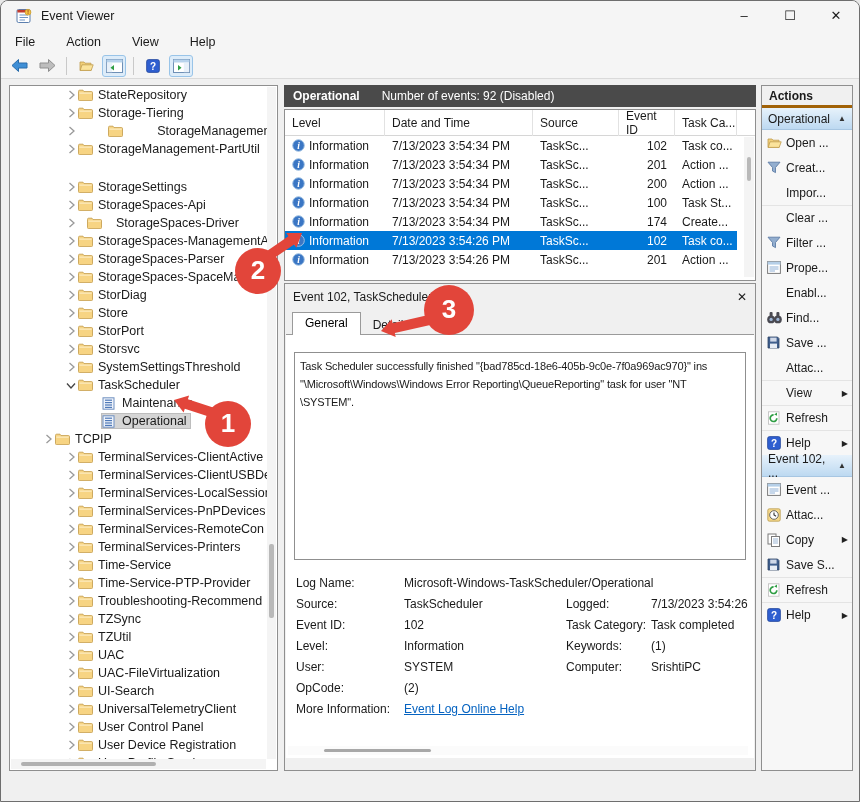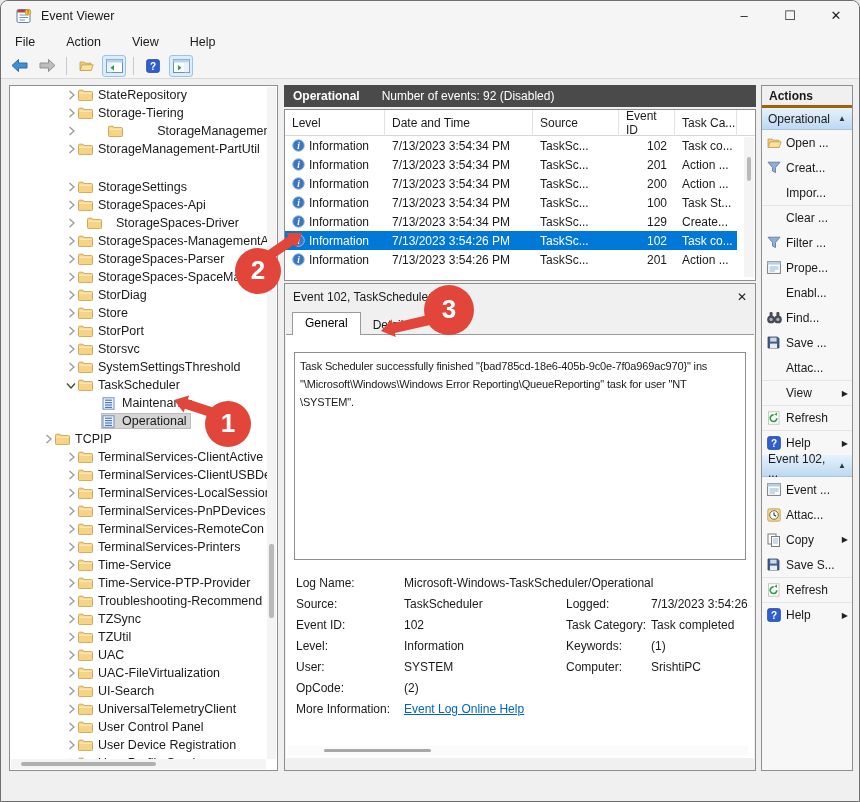--- a/index.html
+++ b/index.html
@@ -780,21 +780,21 @@
             <span class="lvl-icon">
               <svg width="13" height="13" viewBox="0 0 13 13">
                 <circle cx="6.5" cy="6.5" r="5.8" fill="#3a76c4" stroke="#9dbfe2" stroke-width="1"></circle>
                 <text x="6.5" y="9.8" font-size="9.5" font-family="'Liberation Serif',serif" font-style="italic" font-weight="bold" fill="#fff" text-anchor="middle">i</text>
               </svg>
             </span>
             <span>Information</span>
           </span>
           <span class="td">7/13/2023 3:54:34 PM</span>
           <span class="td">TaskSc...</span>
-          <span class="td right">129</span>
+          <span class="td right">174</span>
           <span class="td">Create...</span>
         </div>
         <div class="tbl-grid tr selected">
           <span class="td">
             <span class="lvl-icon">
               <svg width="13" height="13" viewBox="0 0 13 13">
                 <circle cx="6.5" cy="6.5" r="5.8" fill="#3a76c4" stroke="#9dbfe2" stroke-width="1"></circle>
                 <text x="6.5" y="9.8" font-size="9.5" font-family="'Liberation Serif',serif" font-style="italic" font-weight="bold" fill="#fff" text-anchor="middle">i</text>
               </svg>
             </span>

